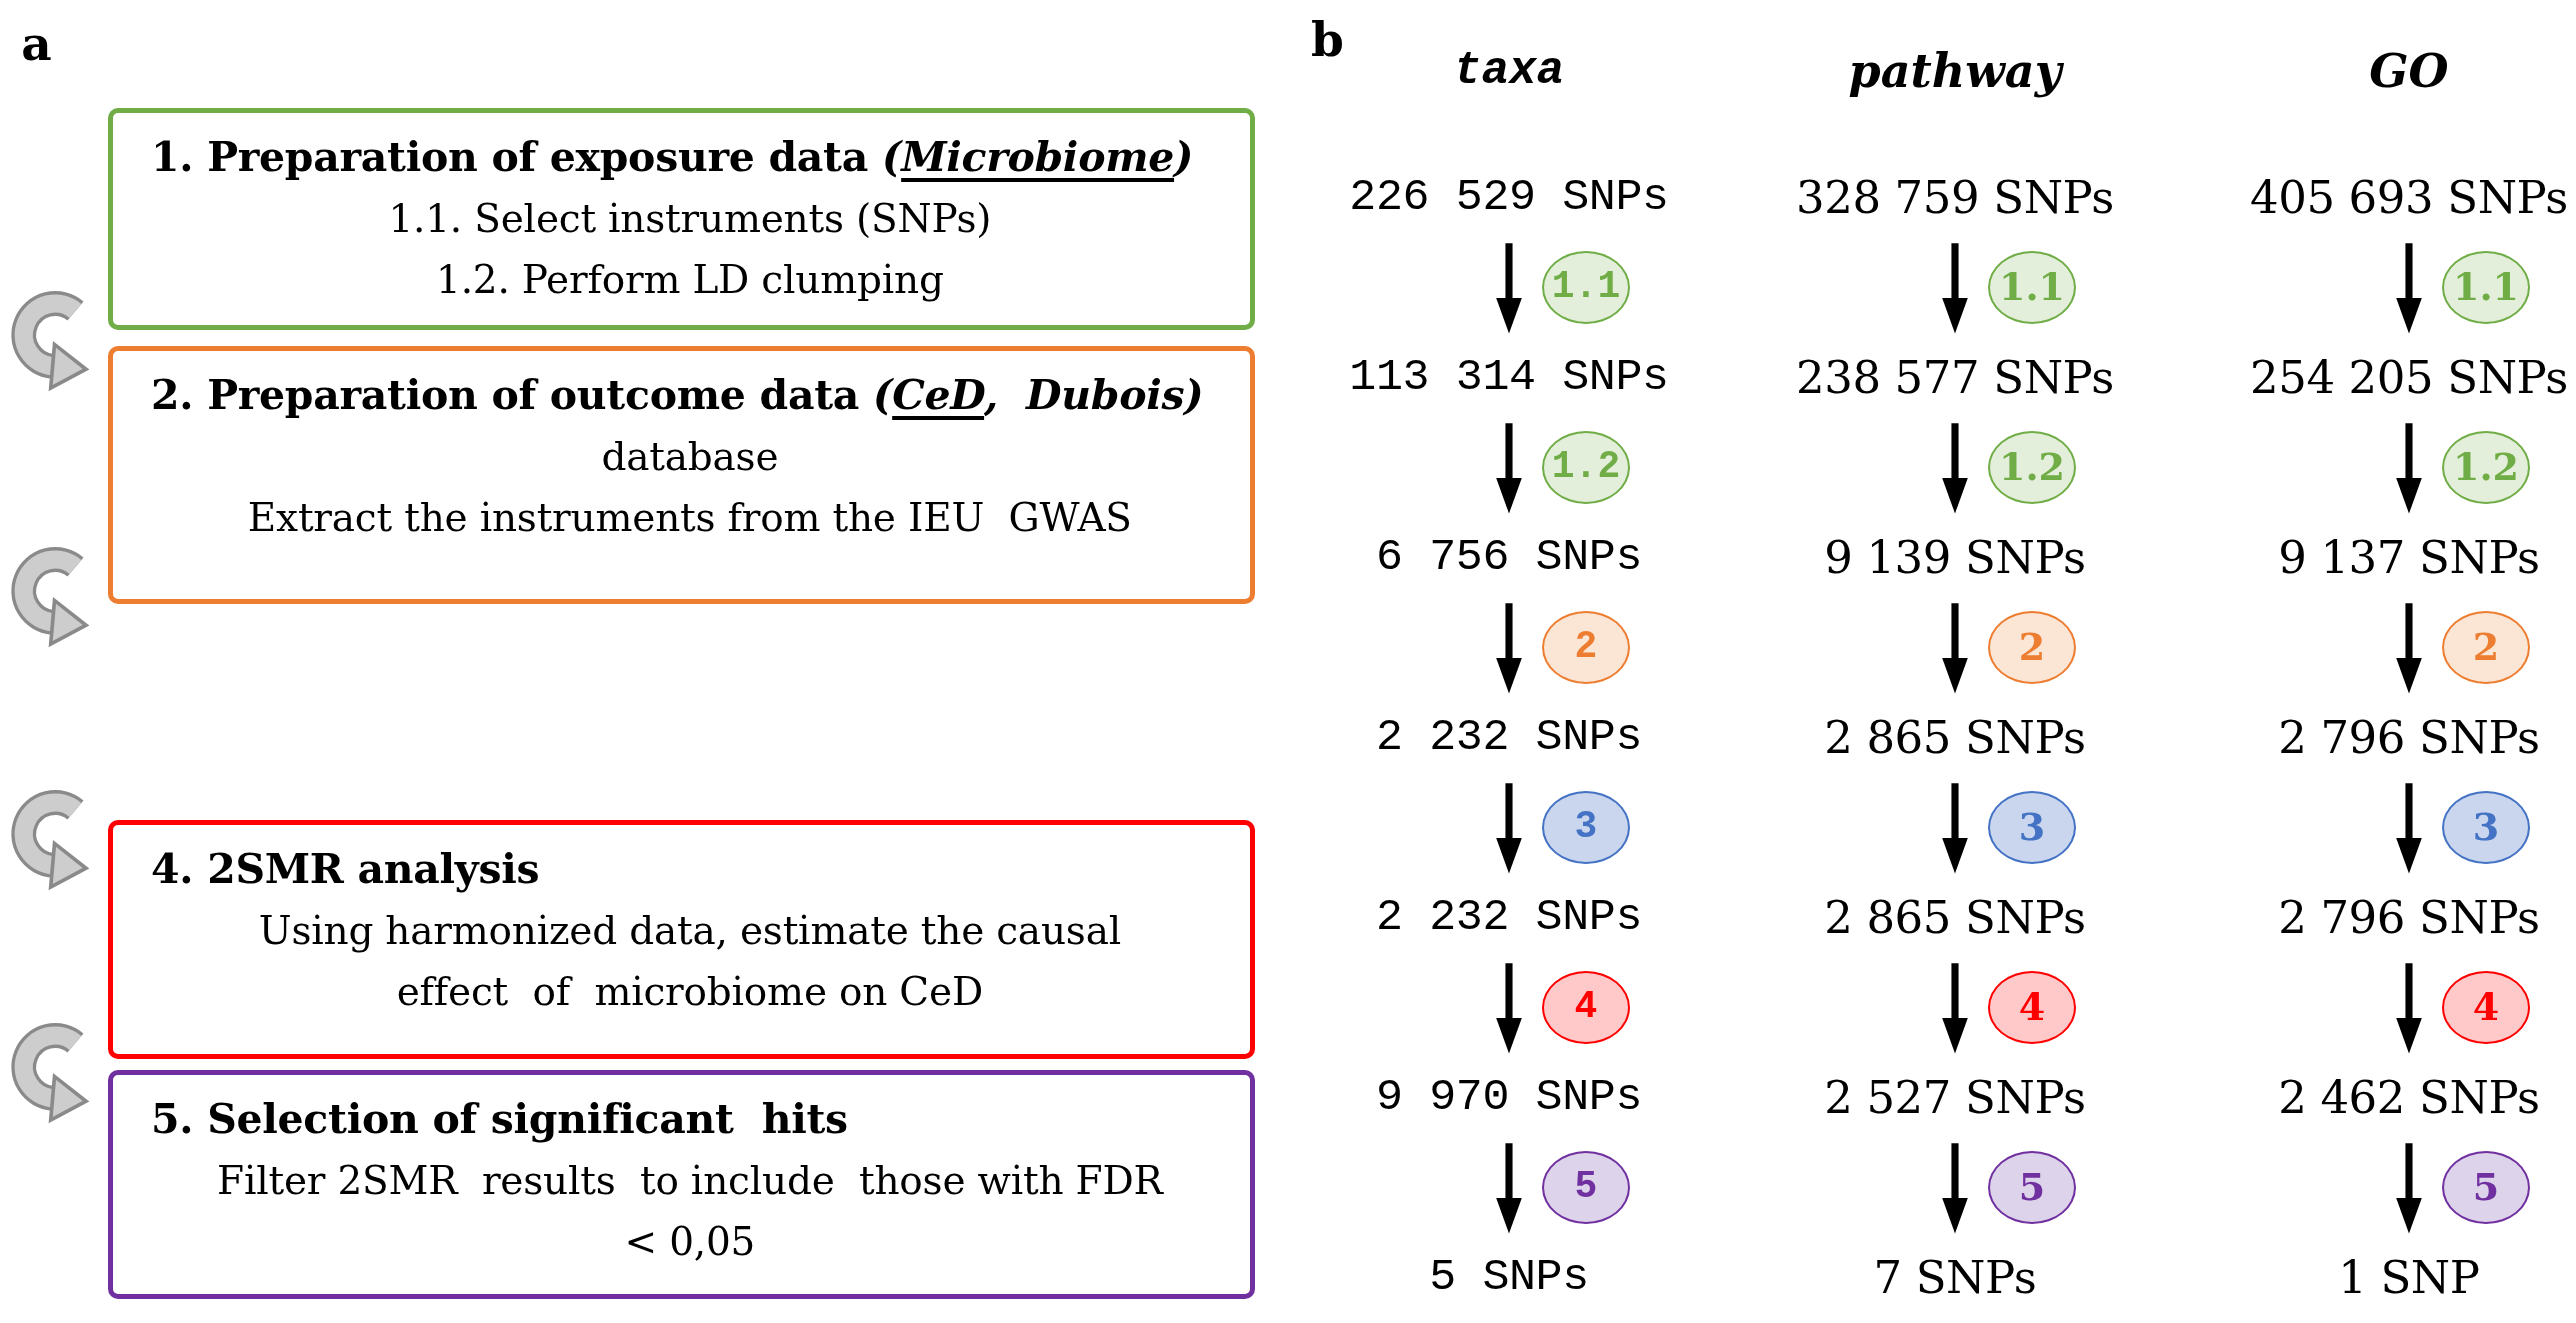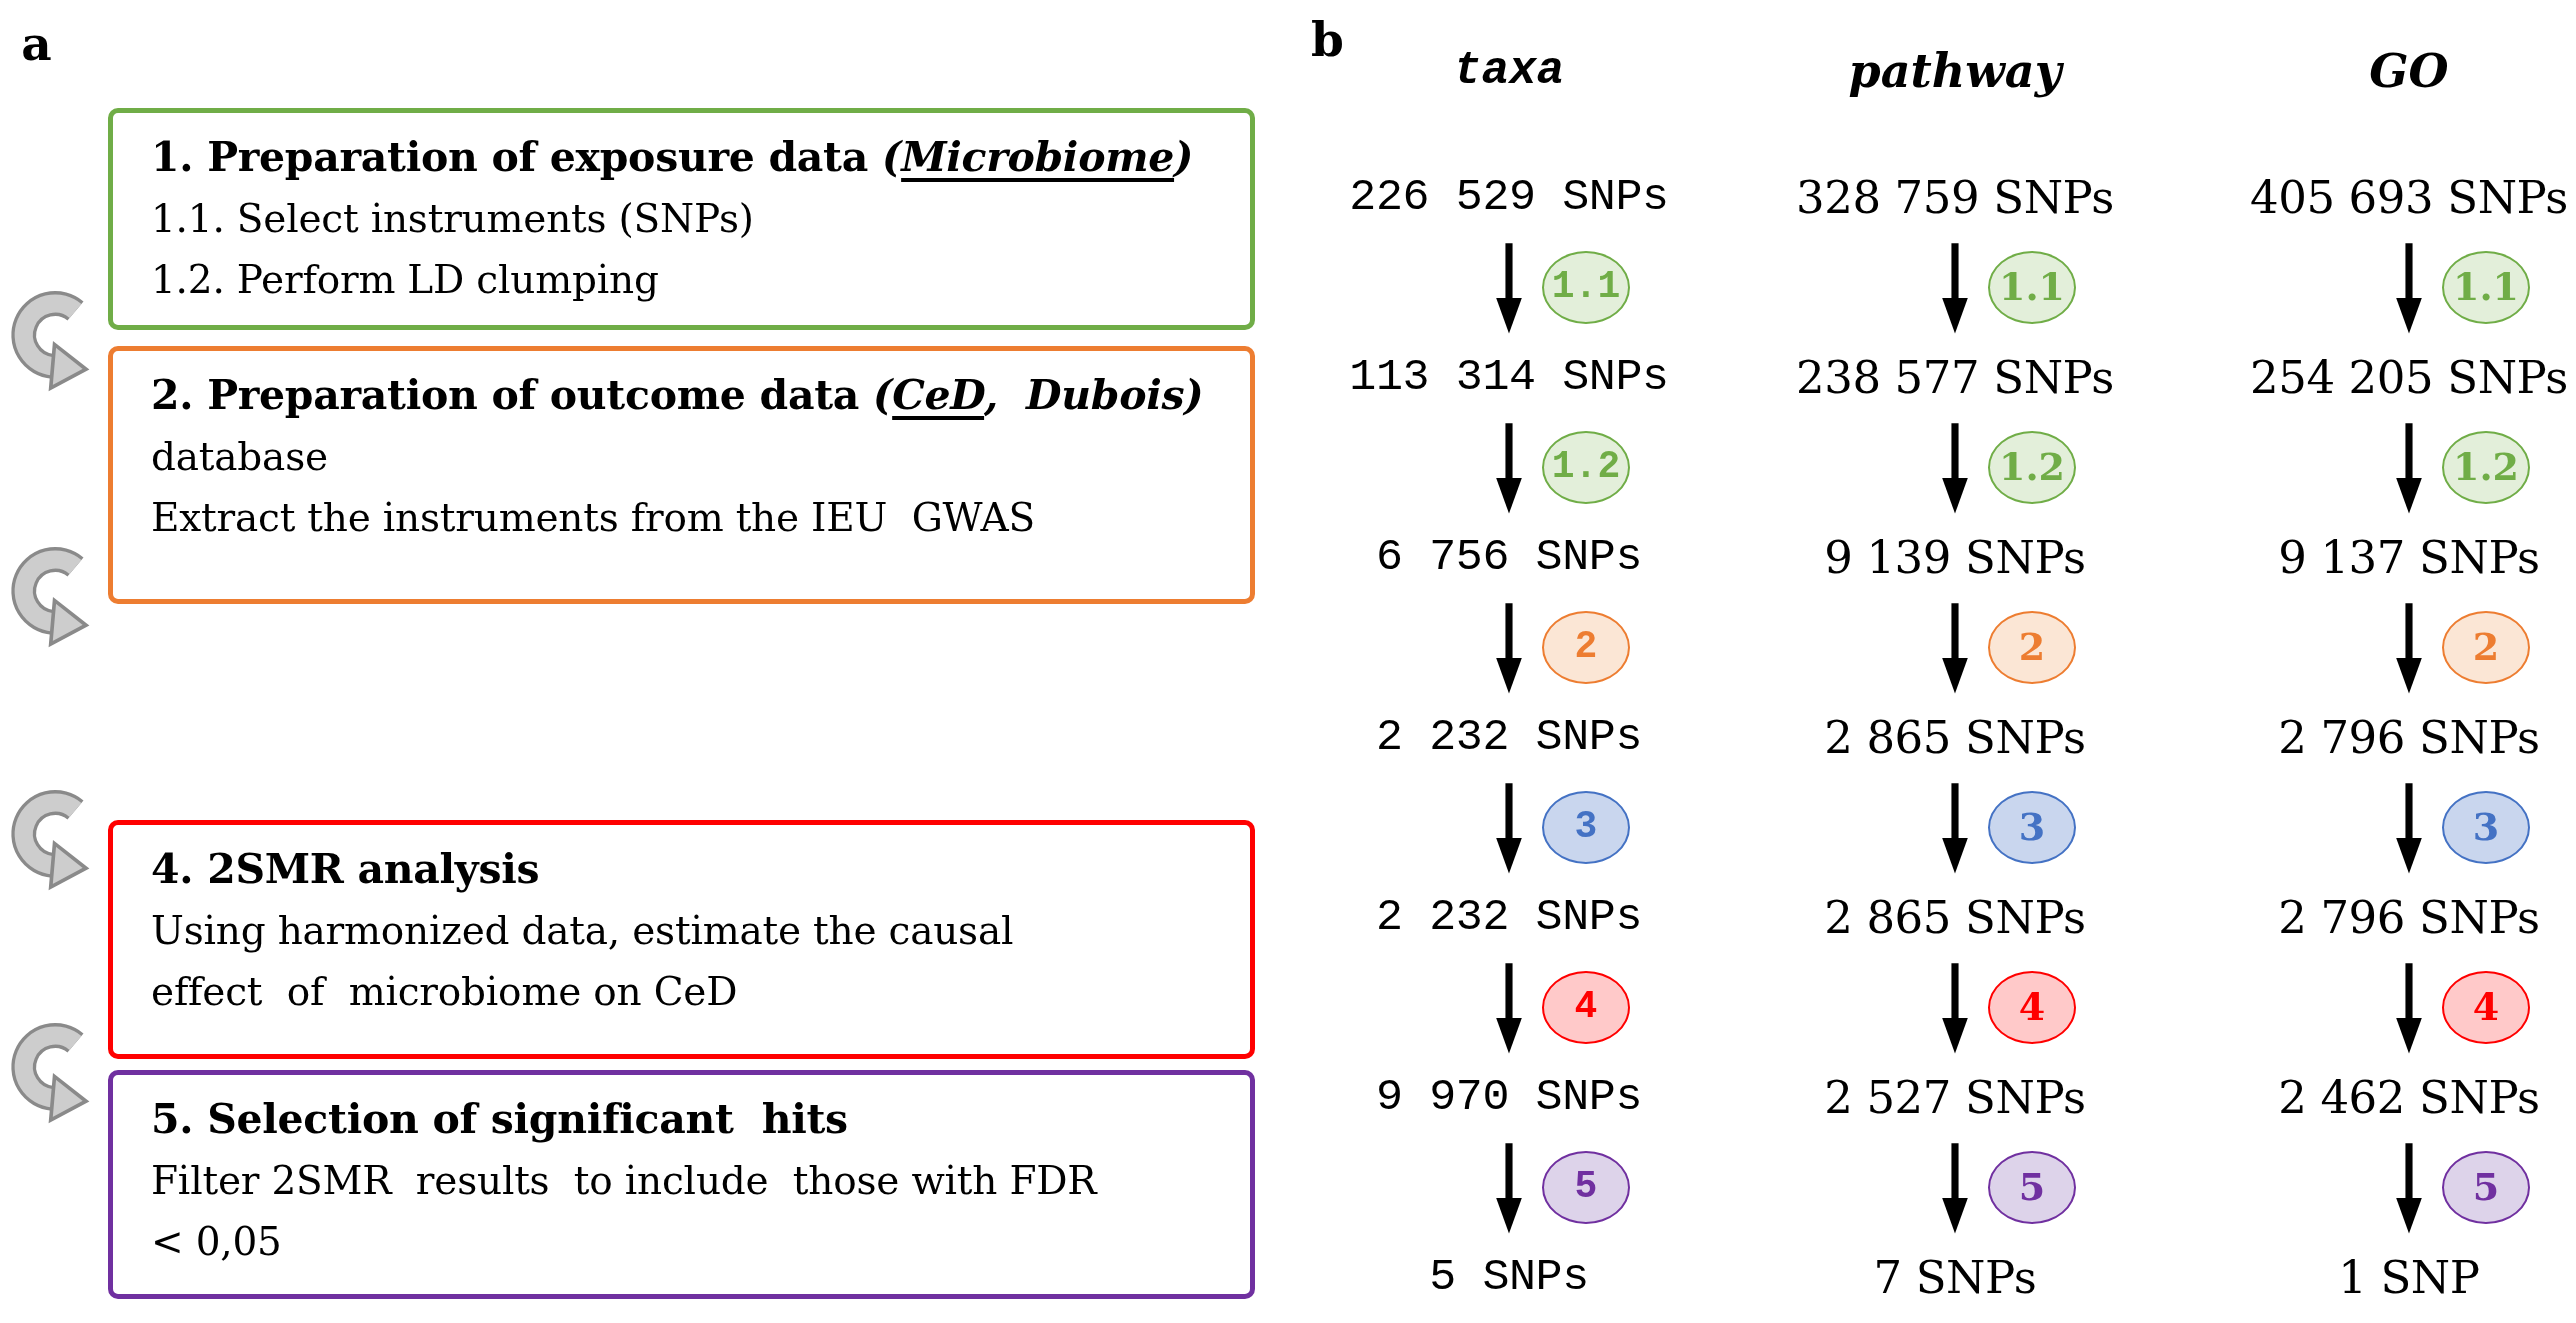--- a/index.html
+++ b/index.html
@@ -11,21 +11,21 @@
   #label-a { left:21.3px; top:20px; }
   #label-b { left:1311px; top:15.7px; }
 
   
   .flow-box {
     position:absolute; left:108px; width:1147px; box-sizing:border-box;
     border:5.7px solid #000; border-radius:10px; background:#fff;
     padding:14.2px 21.3px 0 38px;
   }
   .box-title { font-size:41px; line-height:61px; font-weight:bold; white-space:pre; letter-spacing:-0.3px; }
-  .box-body  { font-size:39px; line-height:61px; white-space:pre; letter-spacing:-0.2px; }
+  .box-body  { font-size:39px; line-height:61px; white-space:pre; letter-spacing:-0.2px;text-align:center; }
   .seg-b   { font-weight:bold; }
   .seg-bi  { font-weight:bold; font-style:italic; }
   .seg-biu { font-weight:bold; font-style:italic;
              text-decoration:underline; text-decoration-thickness:3.6px; text-underline-offset:7.1px; }
   .body-line { white-space:pre; }
 
   
   .curved-arrow { position:absolute; left:10px; width:95px; height:125px; }
 
   

